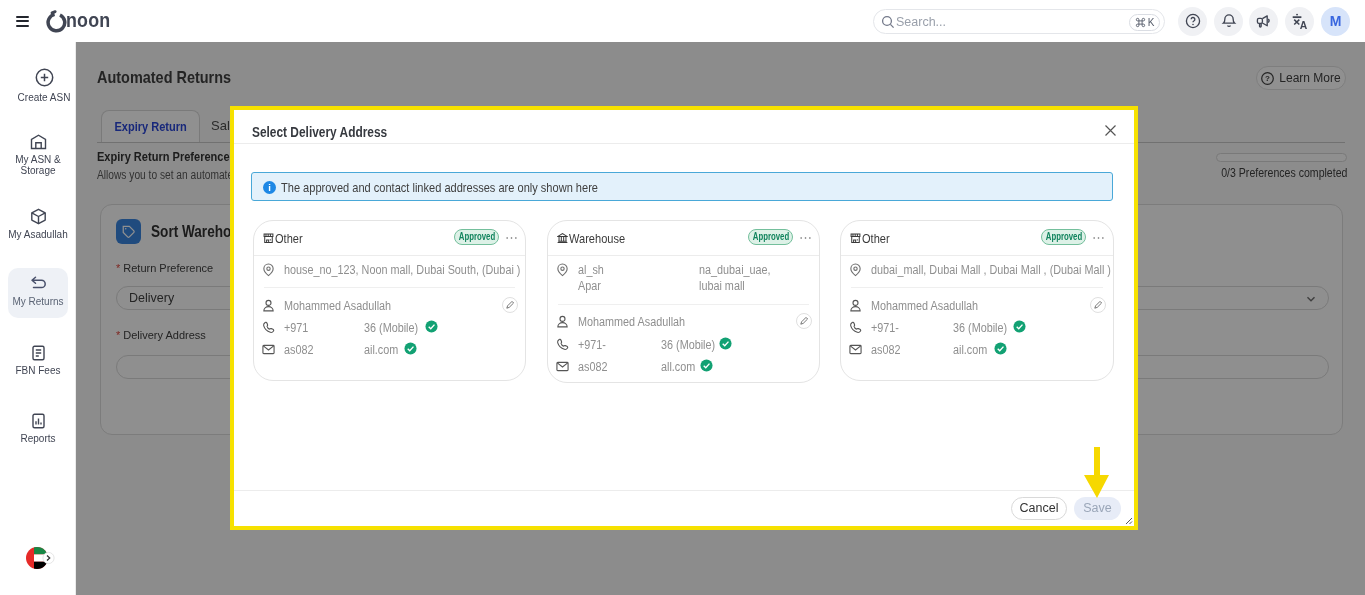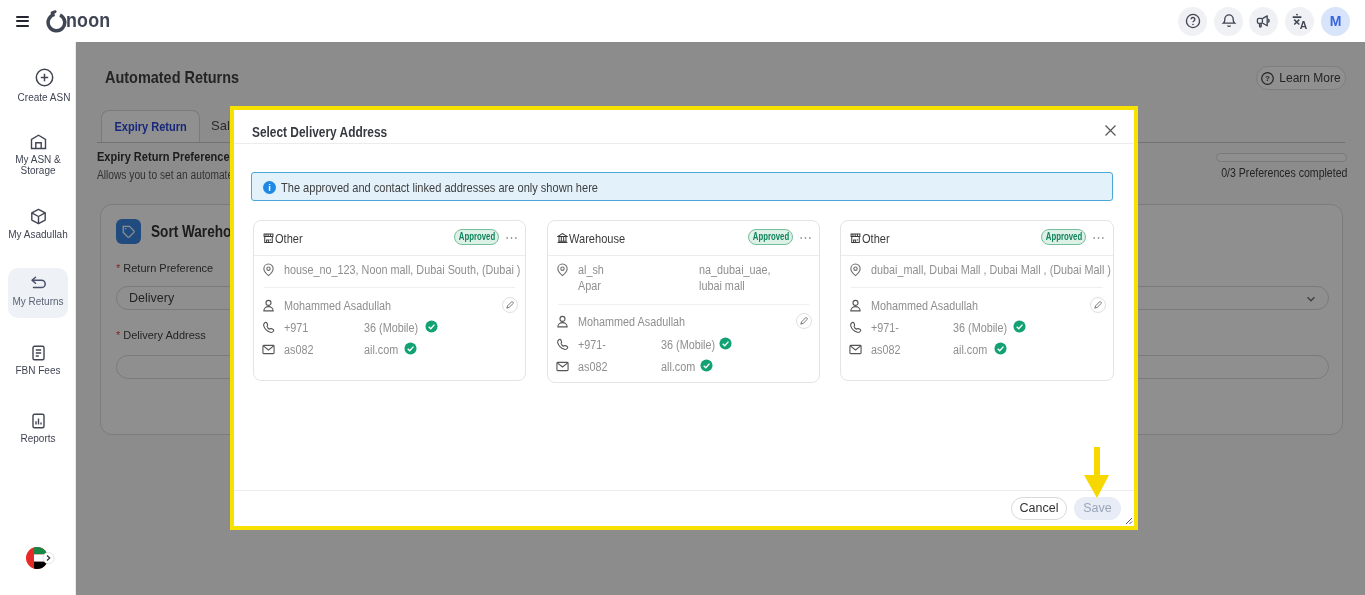--- a/index.html
+++ b/index.html
@@ -20,21 +20,21 @@
   .cbtn { position:absolute; top:6.5px; width:29px; height:29px; border-radius:50%; background:#f0f1f4; display:flex; align-items:center; justify-content:center; }
   #avatar { background:#d7e4fa; color:#3866df; font-weight:bold; font-size:14px; }
 
   
   #sidebar { position:absolute; left:0; top:42px; width:76px; height:553px; background:#fff; border-right:1px solid #ebebeb; z-index:30;}
   .sideitem { position:absolute; left:0; width:76px; text-align:center; color:#404553; font-size:10px; }
   .sideactive { position:absolute; left:8px; width:60px; top:226px; height:50px; background:#eef1f6; border-radius:10px; }
 
   
   #content { position:absolute; left:76px; top:42px; width:1289px; height:553px; background:#f8f8f8; }
-  h1.page { position:absolute; left:21px; top:26px; font-size:17px; color:#404040;margin-left:8px; }
+  h1.page { position:absolute; left:21px; top:26px; font-size:17px; color:#404040; }
   #learnmore { position:absolute; left:1180px; top:24px; width:90px; height:24px; border:1px solid #e0e0e0; background:#fff; border-radius:12px; font-size:12px; color:#404040; display:flex; align-items:center; justify-content:center; gap:5px; }
   .tab-active { position:absolute; left:25px; top:68px; width:99px; height:32px; background:#fff; border:1px solid #d9d9d9; border-bottom:none; border-radius:8px 8px 0 0; font-size:13px; font-weight:bold; color:#2b47d8; display:flex; align-items:center; justify-content:center; }
   .tab2 { position:absolute; left:135px; top:76px; font-size:13px; color:#4c4c4c; }
   .tabline { position:absolute; left:21px; top:99.5px; width:1248px; height:1px; background:#c9c9c9; }
   .prefh { position:absolute; left:21px; top:107px; font-size:13px; font-weight:bold; color:#333; }
   .prefsub { position:absolute; left:21px; top:126px; font-size:12px; color:#595959; }
   .progress { position:absolute; left:1140px; top:111px; width:131px; height:9px; border:1px solid #d6d6d6; border-radius:5px; background:#fdfdfd; }
   .progresstxt { position:absolute; left:1040px; top:124px; width:231px; text-align:right; font-size:12px; color:#404040; }
   #bigcard { position:absolute; left:24px; top:162px; width:1243px; height:231px; background:#fdfdfd; border:1px solid #dcdcdc; border-radius:12px; }
   #bigcard .ticon { position:absolute; left:15px; top:14px; width:25px; height:25px; background:#3a86e0; border-radius:6px; display:flex; align-items:center; justify-content:center;}
@@ -48,21 +48,21 @@
 
   
   #modal { position:absolute; left:230px; top:106px; width:908px; height:424px; background:#fff; border:4px solid #f6e100; z-index:50; }
   #mhead { position:absolute; left:0; top:0; width:900px; height:34px; border-bottom:1px solid #ececec; }
   #mhead .t { position:absolute; left:18px; top:14px; font-size:14px; font-weight:bold; color:#36393f; }
   #mclose { position:absolute; right:16px; top:13px; width:15px; height:15px; }
   #banner { position:absolute; left:17px; top:62px; width:862px; height:29px; background:#e3f1fb; border:1px solid #49a8d8; border-radius:3px; }
   #banner .txt { position:absolute; left:29px; top:7px; font-size:13px; color:#404040; }
   #banner .i { position:absolute; left:11px; top:8px; width:13px; height:13px; background:#1e88e5; border-radius:50%; color:#fff; font-size:9.5px; font-weight:bold; text-align:center; line-height:13px; }
 
-  .acard { position:absolute; top:110px; background:#fff; border:1px solid #e4e4e4; border-radius:8px; }
+  .acard { position:absolute; top:110px; background:#fff; border:1px solid #e4e4e4; border-radius:20px; }
   .acard .chead { position:absolute; left:0; top:0; right:0; height:35px; border-bottom:1px solid #ececec; }
   .acard .cicon { position:absolute; left:9px; top:11px; }
   .acard .ctitle { position:absolute; left:21px; top:10px; font-size:13px; color:#3a3a3a; font-weight:500; transform:scaleX(0.85); transform-origin:0 50%; white-space:nowrap;}
   .appr { position:absolute; left:200px; top:8px; width:45px; height:16px; background:#ddf1e7; border:1px solid #74bf9c; border-radius:8px; font-size:10px; font-weight:bold; color:#11845d; text-align:center; line-height:14px; }
   .appr span { position:absolute; left:50%; top:50%; transform:translate(-50%,-50%) scaleX(0.78); white-space:nowrap; }
   .dots { position:absolute; left:251px; top:9px; font-size:13px; color:#7c7c7c;}
   .row { position:absolute; font-size:12.3px; color:#8f8f8f; white-space:nowrap; transform:scaleX(0.88); transform-origin:0 50%; }
   .cdiv { position:absolute; left:10px; right:10px; height:1px; background:#efefef; }
   .pencil { position:absolute; width:16px; height:16px; border:1px solid #e0e0e0; border-radius:50%; background:#fff; }
   .chk { position:absolute; width:13px; height:13px; }
@@ -116,20 +116,33 @@
       <span></span>
       <span></span>
       <span></span>
     </div>
   <svg style="position:absolute;left:44px;top:9px;" width="24" height="24" viewBox="0 0 24 24" fill="none">
     <path d="M16.0 6.0 A8.3 8.3 0 1 1 10.6 5.4" stroke="#404553" stroke-width="3.5"></path>
     <path d="M8.0 3.9 L11.2 2.6" stroke="#404553" stroke-width="2.8" stroke-linecap="round"></path>
   </svg>
   <div class="noontext cx" style="position:absolute;left:66px;top:8px;">noon</div>
 
+  <div id="search">
+    <svg style="position:absolute;left:7px;top:5px;" width="14" height="14" viewBox="0 0 14 14" fill="none" stroke="#73798a" stroke-width="1.3">
+        <circle cx="6" cy="6" r="4.4"></circle>
+        <path d="M9.4 9.4 12.6 12.6"></path>
+      </svg>
+    <div class="ph">Search...</div>
+    <div id="kbadge">
+        <svg width="11" height="11" viewBox="0 0 13 13" fill="none" stroke="#565d6b" stroke-width="1.1">
+          <path d="M4.6 4.6 h3.8 v3.8 h-3.8z M4.6 4.6 H3.1 a1.5 1.5 0 1 1 1.5-1.5z M8.4 4.6 V3.1 a1.5 1.5 0 1 1 1.5 1.5z M8.4 8.4 h1.5 a1.5 1.5 0 1 1-1.5 1.5z M4.6 8.4 v1.5 a1.5 1.5 0 1 1-1.5-1.5z"></path>
+        </svg>
+        <span>K</span>
+      </div>
+  </div>
 
   <div class="cbtn" style="left:1178px;">
       <svg width="16" height="16" viewBox="0 0 18 18" fill="none" stroke="#404553" stroke-width="1.5">
         <circle cx="9" cy="9" r="7.4"></circle>
         <path d="M6.9 7.1 a2.1 2.1 0 1 1 3.1 1.9 c-.65.35-1 .8-1 1.5"></path>
         <circle cx="9" cy="13" r="0.9" fill="#404553" stroke="none"></circle>
       </svg>
     </div>
   <div class="cbtn" style="left:1214px;">
       <svg width="16" height="16" viewBox="0 0 18 18" fill="none" stroke="#404553" stroke-width="1.5">

